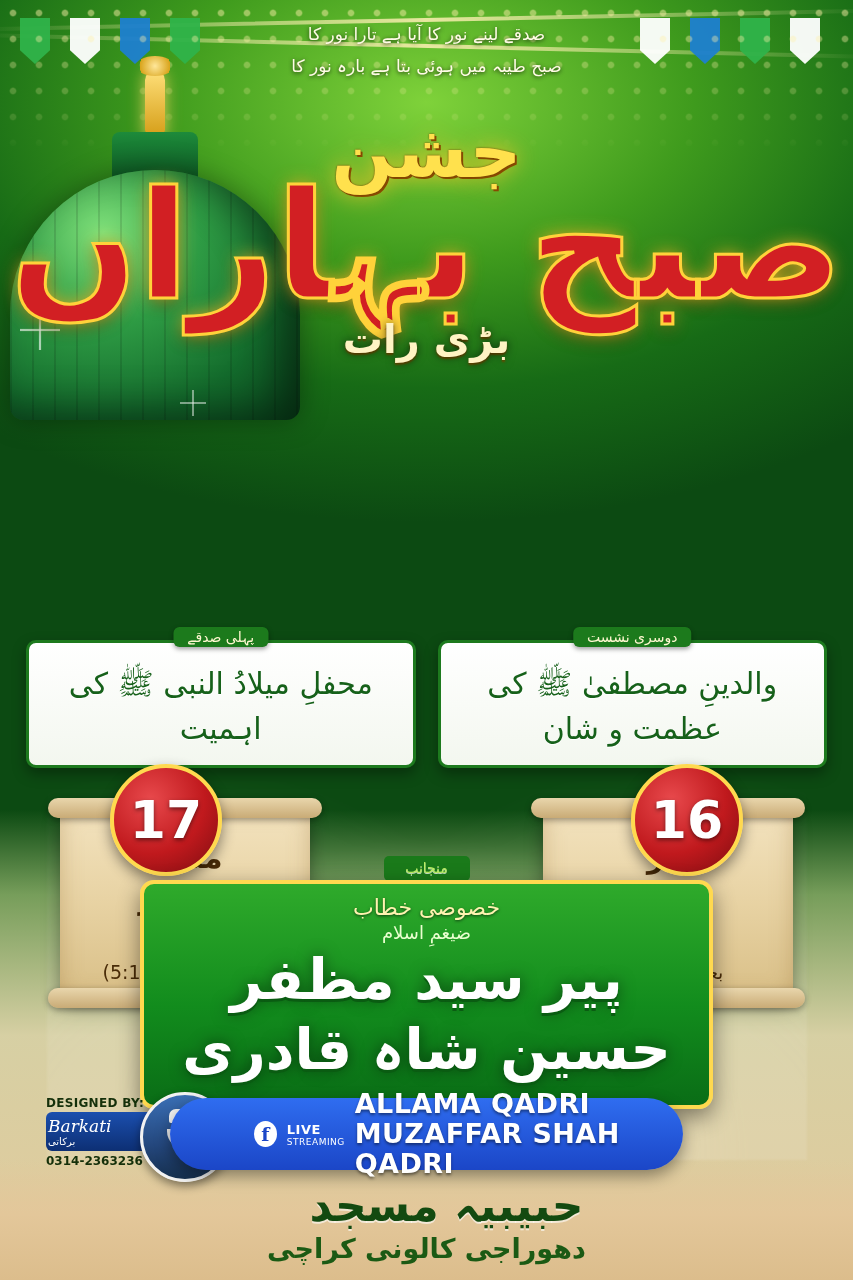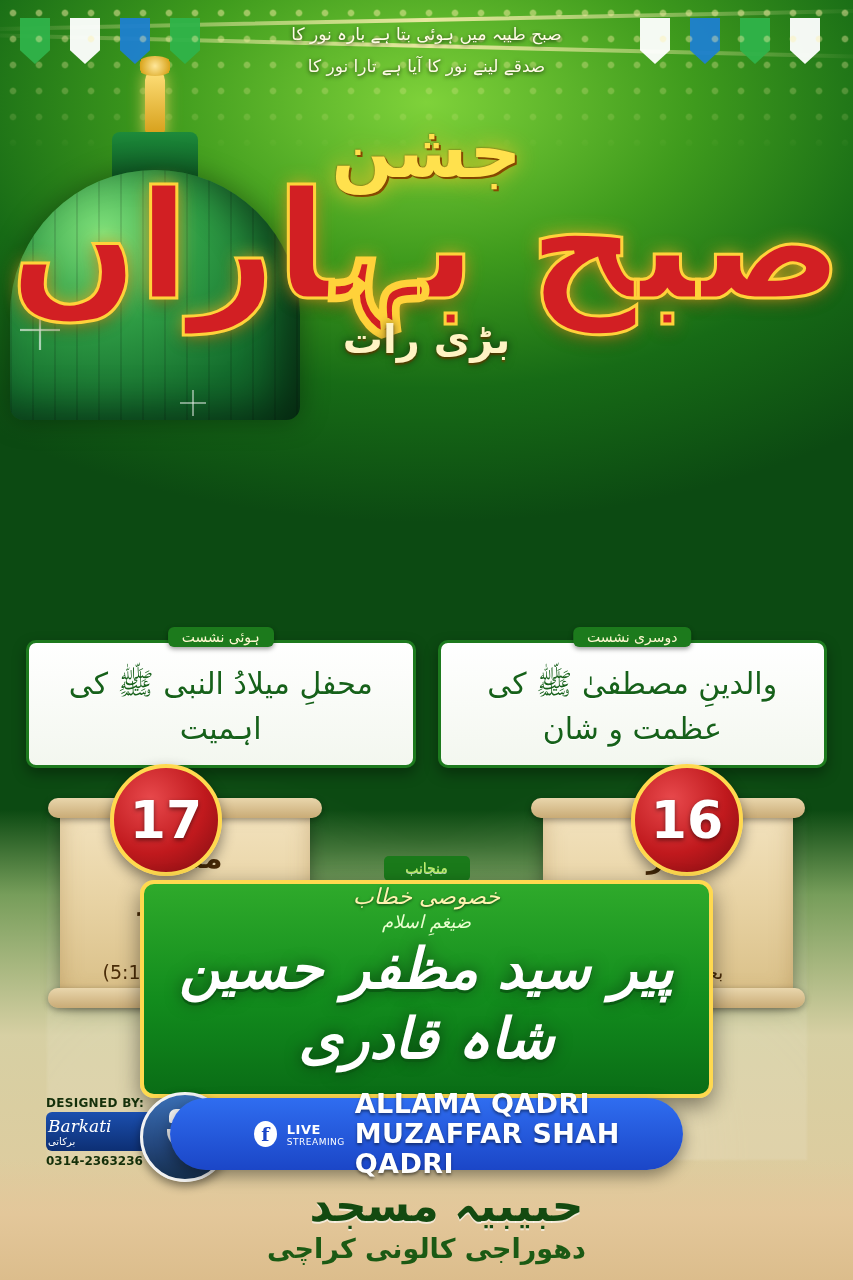--- a/index.html
+++ b/index.html
@@ -249,24 +249,23 @@
   
   .speaker {
     position:absolute; left:150px; right:150px; top:1040px;
     height:0;
   }
   .speaker-panel {
     position:absolute; left:-10px; right:-10px; top:-160px;
     background: linear-gradient(180deg,#2faa2b 0%, #128c1d 55%, #0a6d16 100%);
     border: 4px solid #ffd94f;
     border-radius: 14px;
-    padding: 0 10px 20px;
+    padding: 11px 10px 20px;
     text-align:center;
     box-shadow: 0 8px 22px rgba(0,0,0,.45);
-    font-style: italic;
   }
   .speaker-label {
     direction:rtl; color:#fff3b0; font-size:22px; margin-bottom:2px;
     text-shadow:0 1px 3px rgba(0,0,0,.6);
   }
   .speaker-title {
     direction:rtl; color:#eaffd0; font-size:18px; margin-bottom:2px;
   }
   .speaker-name {
     direction:rtl; color:#ffffff; font-size:56px; font-weight:700; line-height:1.25;
@@ -370,37 +369,37 @@
   <div class="dome">
     <div class="finial"></div>
     <div class="neck"></div>
     <div class="body"></div>
     <div class="ribs"></div>
     <div class="sparkle" style="left:30px; top:250px;"></div>
     <div class="sparkle" style="left:190px; top:330px; width:26px;height:26px;"></div>
   </div>
 
   <div class="couplet">
+    <div>صدقے لینے نور کا آیا ہے تارا نور کا</div>
     <div>صبح طیبہ میں ہوئی بتا ہے بارہ نور کا</div>
-    <div>صدقے لینے نور کا آیا ہے تارا نور کا</div>
   </div>
 
   <div class="title-wrap">
     <div class="title-jashn">جشن</div>
     <div class="title-main">صبح بہاراں</div>
     <div class="title-sub">بڑی رات</div>
   </div>
 
   <div class="sessions">
     <div class="session">
       <div class="tag">دوسری نشست</div>
       <div class="txt">والدینِ مصطفیٰ ﷺ کی عظمت و شان</div>
     </div>
     <div class="session">
-      <div class="tag">ہوئی نشست</div>
+      <div class="tag">پہلی صدقے</div>
       <div class="txt">محفلِ میلادُ النبی ﷺ کی اہمیت</div>
     </div>
   </div>
 
   <div class="dates">
 
     <div class="scroll scroll-left">
       <div class="lines">
         <div class="date-big">منگل</div>
         <div class="date-big">ستمبر</div>

